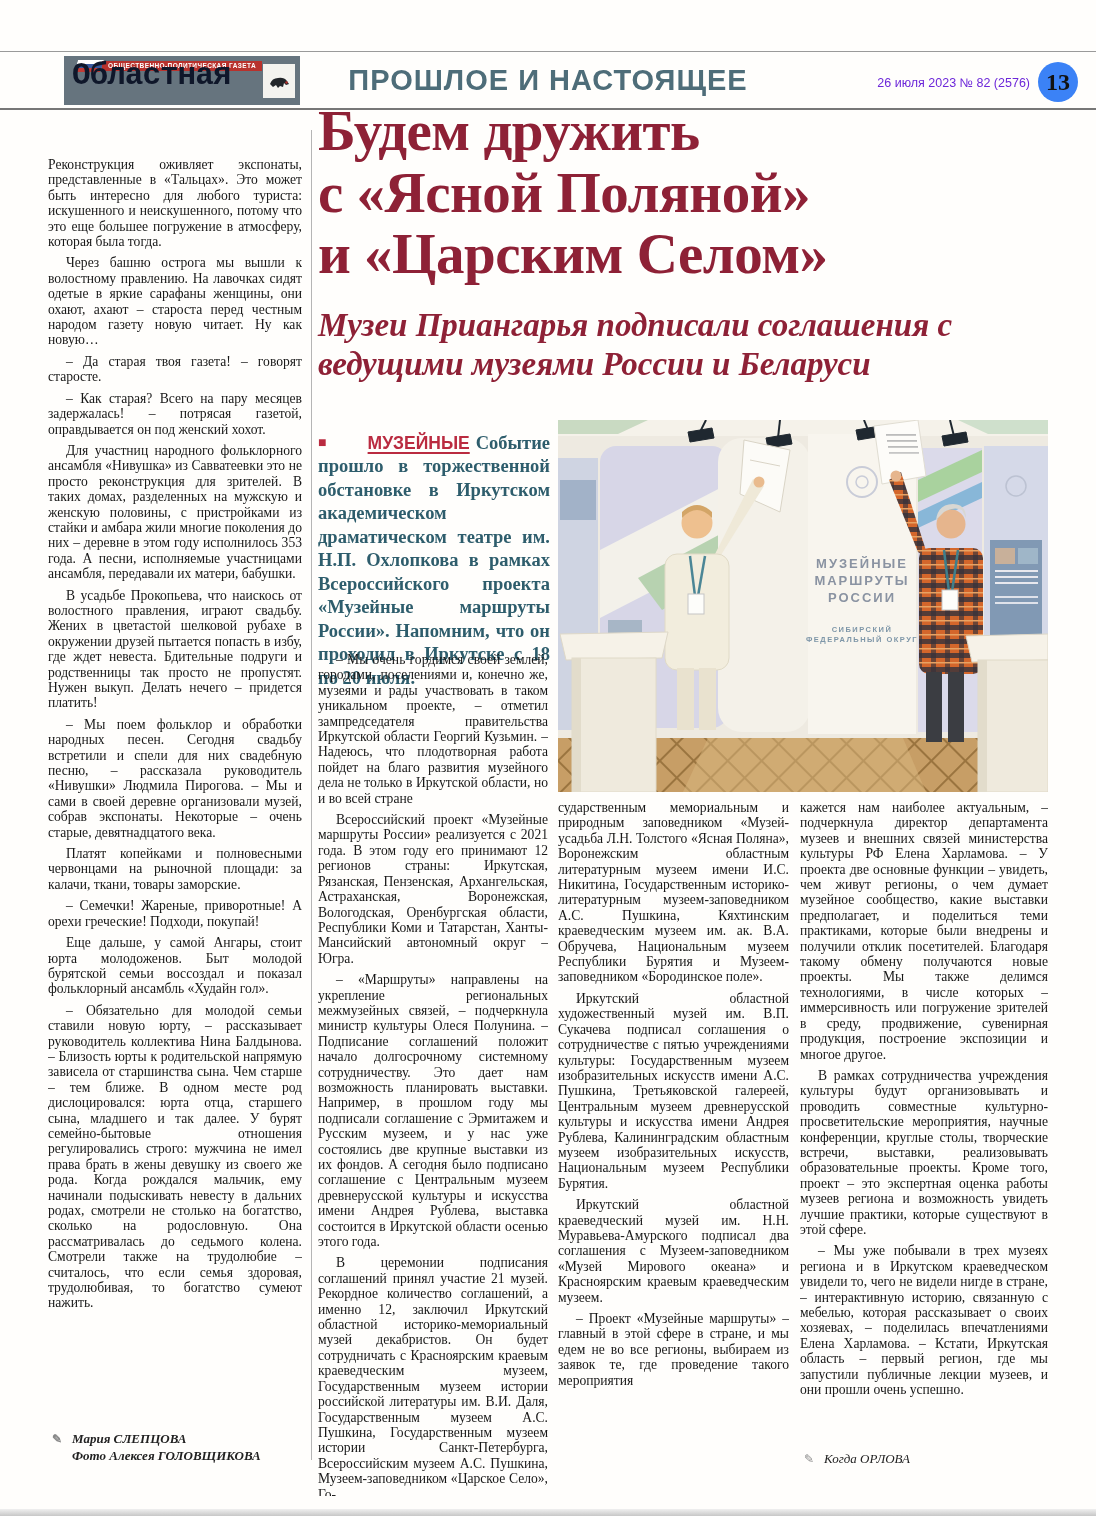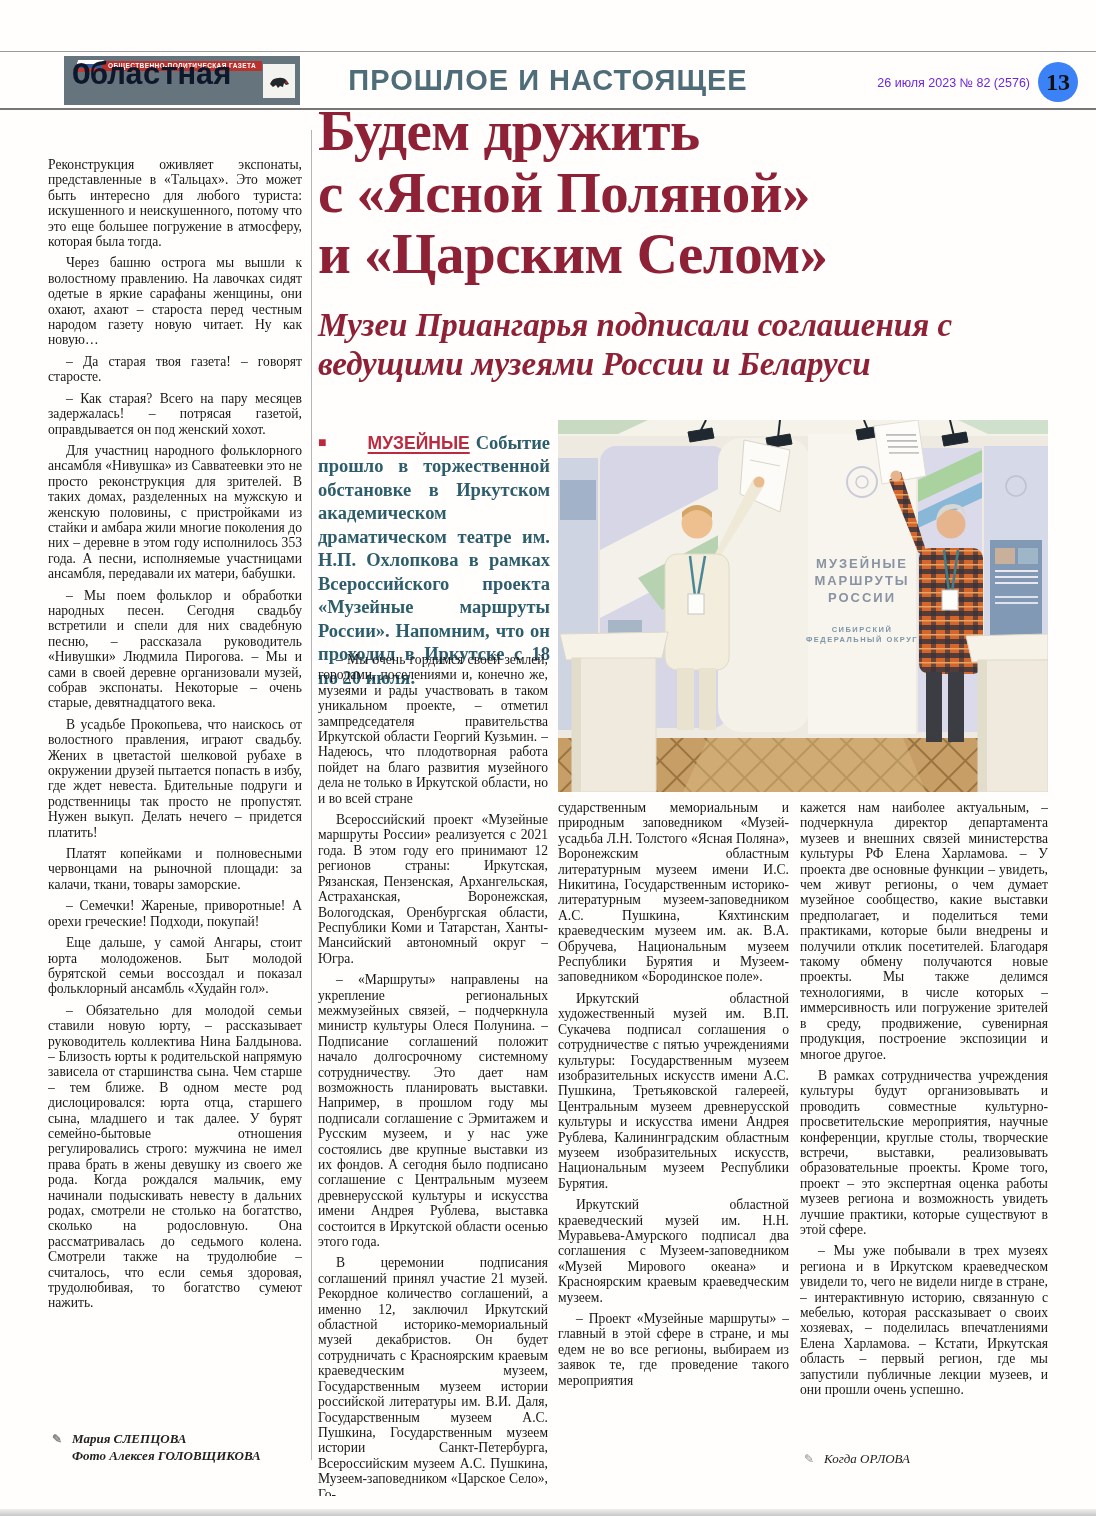--- a/index.html
+++ b/index.html
@@ -74,22 +74,22 @@
   <div class="section-title">ПРОШЛОЕ И НАСТОЯЩЕЕ</div>
   <div class="issue-info">26 июля 2023 № 82 (2576)</div>
   <div class="page-circle">13</div>
 
   <div class="textcol cont" style="left:48px;top:133px;width:254px;height:1286px;margin-top:24px;">
       <p>Реконструкция оживляет экспонаты, представленные в «Тальцах». Это может быть интересно для любого туриста: искушенного и неискушенного, потому что это еще большее погружение в атмосферу, которая была тогда.</p>
       <p>Через башню острога мы вышли к волостному правлению. На лавочках сидят одетые в яркие сарафаны женщины, они охают, ахают – староста перед честным народом газету новую читает. Ну как новую…</p>
       <p>– Да старая твоя газета! – говорят старосте.</p>
       <p>– Как старая? Всего на пару месяцев задержалась! – потрясая газетой, оправдывается он под женский хохот.</p>
       <p>Для участниц народного фольклорного ансамбля «Нивушка» из Савватеевки это не просто реконструкция для зрителей. В таких домах, разделенных на мужскую и женскую половины, с пристройками из стайки и амбара жили многие поколения до них – деревне в этом году исполнилось 353 года. А песни, исполняемые участницами ансамбля, передавали их матери, бабушки.</p>
+      <p>В усадьбе Прокопьева, что наискось от волостного правления, играют свадьбу. Жених в цветастой шелковой рубахе в окружении друзей пытается попасть в избу, где ждет невеста. Бдительные подруги и родственницы так просто не пропустят. Нужен выкуп. Делать нечего – придется платить!</p>
       <p>– Мы поем фольклор и обработки народных песен. Сегодня свадьбу встретили и спели для них свадебную песню, – рассказала руководитель «Нивушки» Людмила Пирогова. – Мы и сами в своей деревне организовали музей, собрав экспонаты. Некоторые – очень старые, девятнадцатого века.</p>
-      <p>В усадьбе Прокопьева, что наискось от волостного правления, играют свадьбу. Жених в цветастой шелковой рубахе в окружении друзей пытается попасть в избу, где ждет невеста. Бдительные подруги и родственницы так просто не пропустят. Нужен выкуп. Делать нечего – придется платить!</p>
       <p>Платят копейками и полновесными червонцами на рыночной площади: за калачи, ткани, товары заморские.</p>
       <p>– Семечки! Жареные, приворотные! А орехи греческие! Подходи, покупай!</p>
       <p>Еще дальше, у самой Ангары, стоит юрта молодоженов. Быт молодой бурятской семьи воссоздал и показал фольклорный ансамбль «Худайн гол».</p>
       <p>– Обязательно для молодой семьи ставили новую юрту, – рассказывает руководитель коллектива Нина Балдынова. – Близость юрты к родительской напрямую зависела от старшинства сына. Чем старше – тем ближе. В одном месте род дислоцировался: юрта отца, старшего сына, младшего и так далее. У бурят семейно-бытовые отношения регулировались строго: мужчина не имел права брать в жены девушку из своего же рода. Когда рождался мальчик, ему начинали подыскивать невесту в дальних родах, смотрели не столько на богатство, сколько на родословную. Она рассматривалась до седьмого колена. Смотрели также на трудолюбие – считалось, что если семья здоровая, трудолюбивая, то богатство сумеют нажить.</p>
     </div>
 
   <div class="credit" style="left:52px;top:1430px;width:270px;font-weight:bold;">
     <span class="pen">✎</span><span class="lines"><span>Мария СЛЕПЦОВА</span><br>
     <span>Фото Алексея ГОЛОВЩИКОВА</span></span>
   </div>

